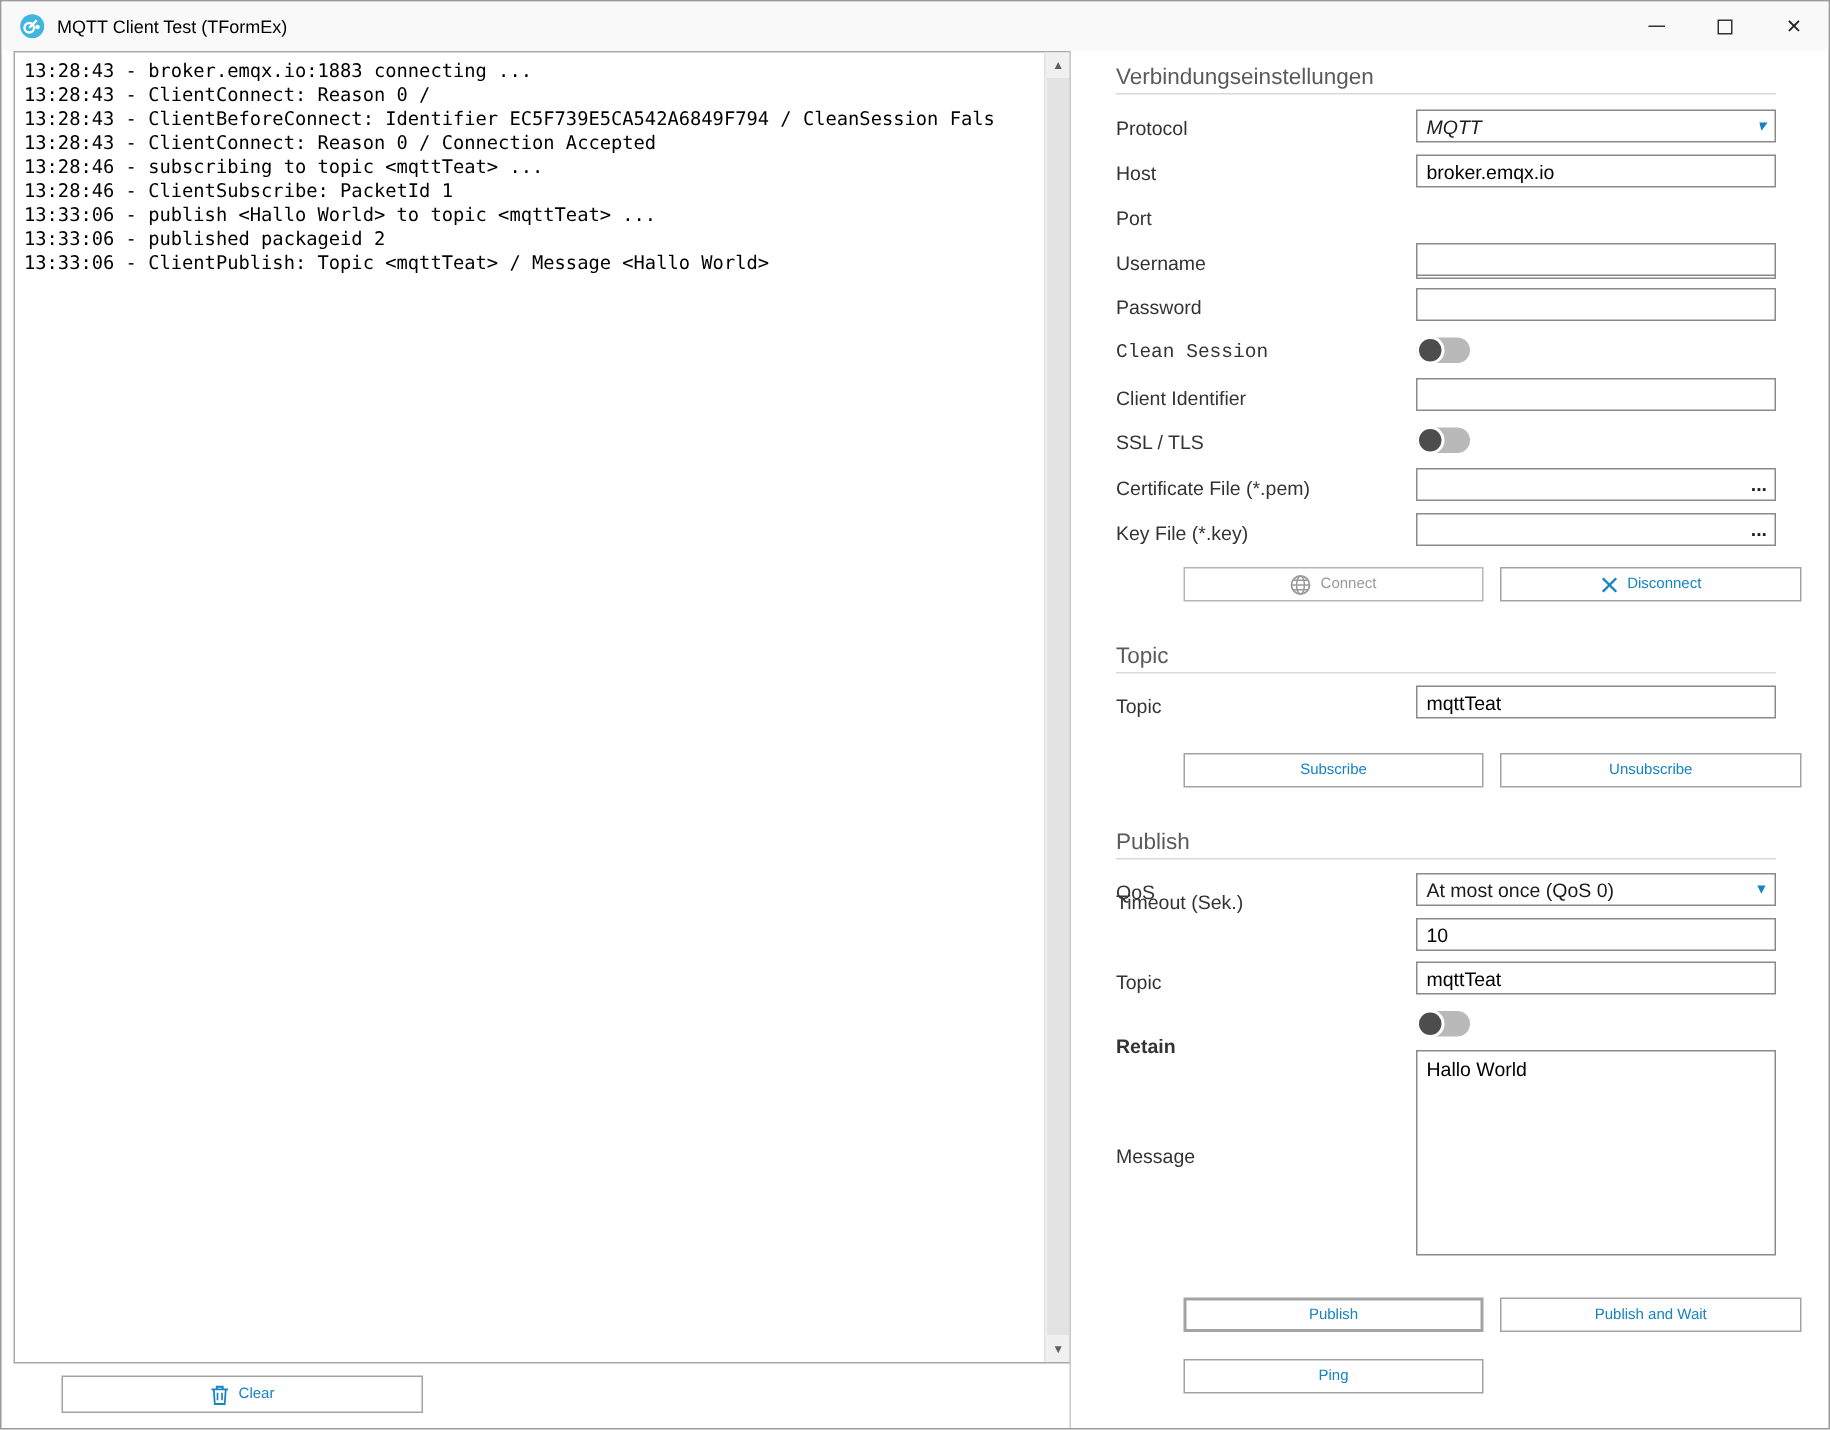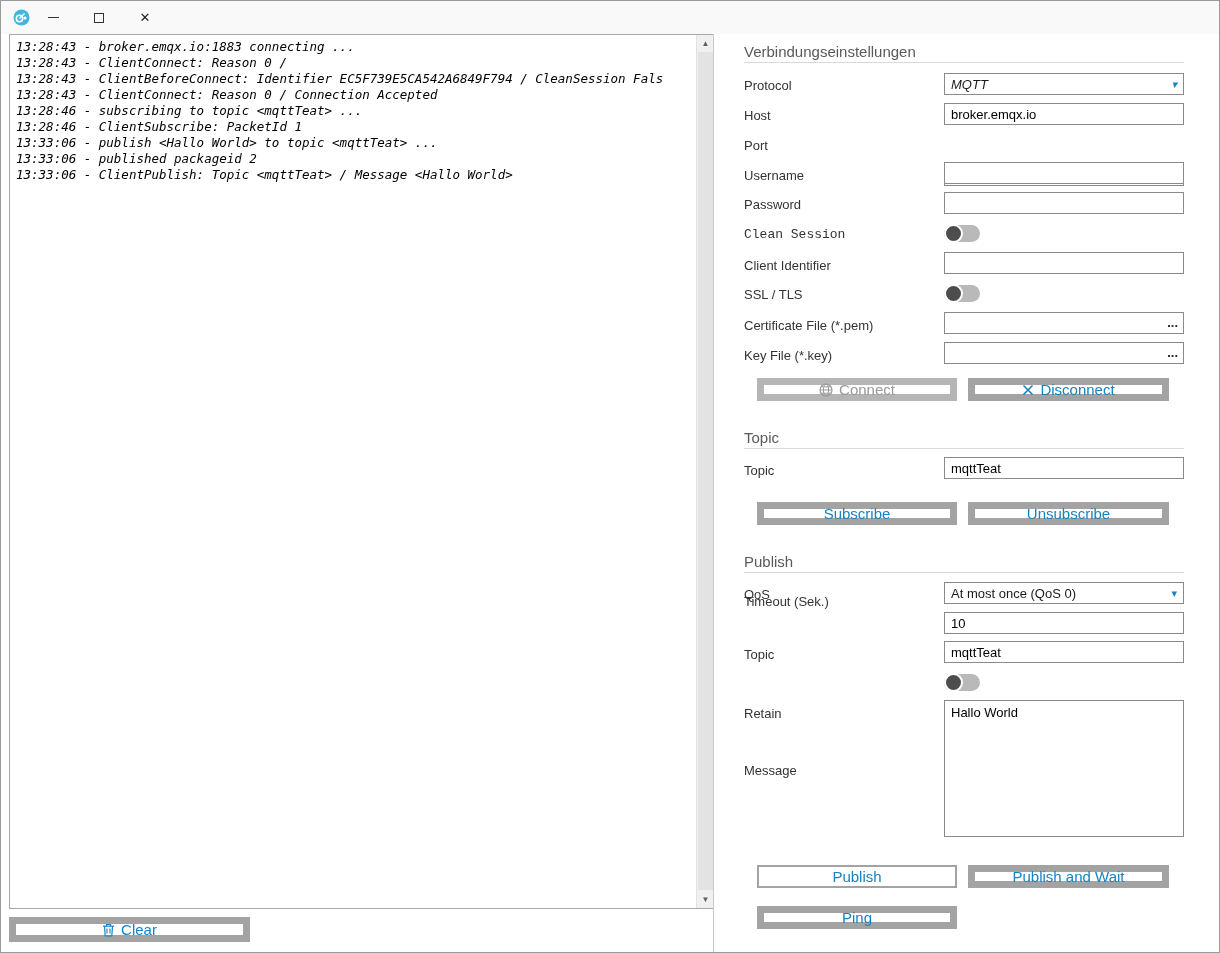--- a/index.html
+++ b/index.html
@@ -56,23 +56,24 @@
     position:absolute; left:1px; top:17px; width:15px; height:838px;
     background:#e3e3e3;
   }
   .left-divider {
     position:absolute; left:712px; top:33px; bottom:0; width:1px; background:#c8c8c8;
   }
 
   
   .btn {
     position:absolute; height:23px; background:#fff;
-    border:7px solid #a3a3a3; color:#1683c2;
-    font-size:15px; display:flex; align-items:center; justify-content:center; gap:6px;
+    border:1px solid #a3a3a3; color:#1683c2;
+    font-size:10px; display:flex; align-items:center; justify-content:center; gap:6px;
     cursor:default;
+    margin-left:32px;
   }
   .btn.disabled { border-color:#b5b5b5; color:#9a9a9a; }
   .btn.focused { border-width:2px; }
   .field-label { position:absolute; left:743px; font-size:13px; color:#333; }
   .txt {
     position:absolute; left:943px; width:240px; height:22px;
     border:1px solid #8a8a8a; background:#fff;
     font-family:"Liberation Sans", sans-serif;
     font-size:13px; padding:0 6px; color:#000;
   }
@@ -95,33 +96,34 @@
     position:absolute; left:0px; top:-1px; width:19px; height:19px;
     border-radius:50%; background:#4d4d4d; border:2px solid #fff;
   }
   .section-title { position:absolute; left:743px; font-size:15px; color:#5a5a5a; }
   .section-line { position:absolute; left:743px; width:440px; height:1px; background:#d9d9d9; }
   textarea.msg {
     position:absolute; left:943px; top:699px; width:240px; height:137px;
     border:1px solid #8a8a8a; resize:none; font-family:"Liberation Sans", sans-serif;
     font-size:13px; padding:4px 6px; color:#000; overflow:hidden;
   }
-  .log-line { height:16px;font-style:italic; }
+  .log-line { height:16px; }
   svg { display:block; }
 </style>
 </head>
 <body>
 
 <div class="titlebar">
   <svg class="app-icon" viewBox="0 0 17 17">
     <circle cx="8.5" cy="8.5" r="8" fill="#3fb6e0"></circle>
     <circle cx="6.5" cy="9.5" r="3.2" fill="none" stroke="#ffffff" stroke-width="1.6"></circle>
     <path d="M6.5 9.5 L11.5 4.5" stroke="#ffffff" stroke-width="1.6" fill="none"></path>
     <circle cx="12" cy="9" r="1.5" fill="#ffffff"></circle>
   </svg>
+  <div class="title-text">MQTT Client Test (TFormEx)</div>
   <div class="win-btn">
       <span class="min-glyph"></span>
     </div>
   <div class="win-btn">
       <span class="max-glyph"></span>
     </div>
   <div class="win-btn">
       <span class="close-glyph">✕</span>
     </div>
 </div>
@@ -228,21 +230,21 @@
   <span>At most once (QoS 0)</span>
   <span class="chevron">▾</span>
 </div>
 
 <div class="field-label" style="top:593px;">Timeout (Sek.)</div>
 <input class="txt" style="top: 611px;" value="10">
 
 <div class="field-label" style="top:646px;">Topic</div>
 <input class="txt" style="top: 640px;" value="mqttTeat">
 
-<div class="field-label" style="top:705px;">Retain</div>
+<div class="field-label" style="top:689px;font-weight:bold;">Retain</div>
 <div class="toggle" style="top:673px;">
     <span class="knob"></span>
   </div>
 
 <div class="field-label" style="top:762px;">Message</div>
 <textarea class="msg" style="">Hallo World</textarea>
 
 <div class="btn focused" style="left:756px; top:864px; width:200px;">
   <span>Publish</span>
 </div>

